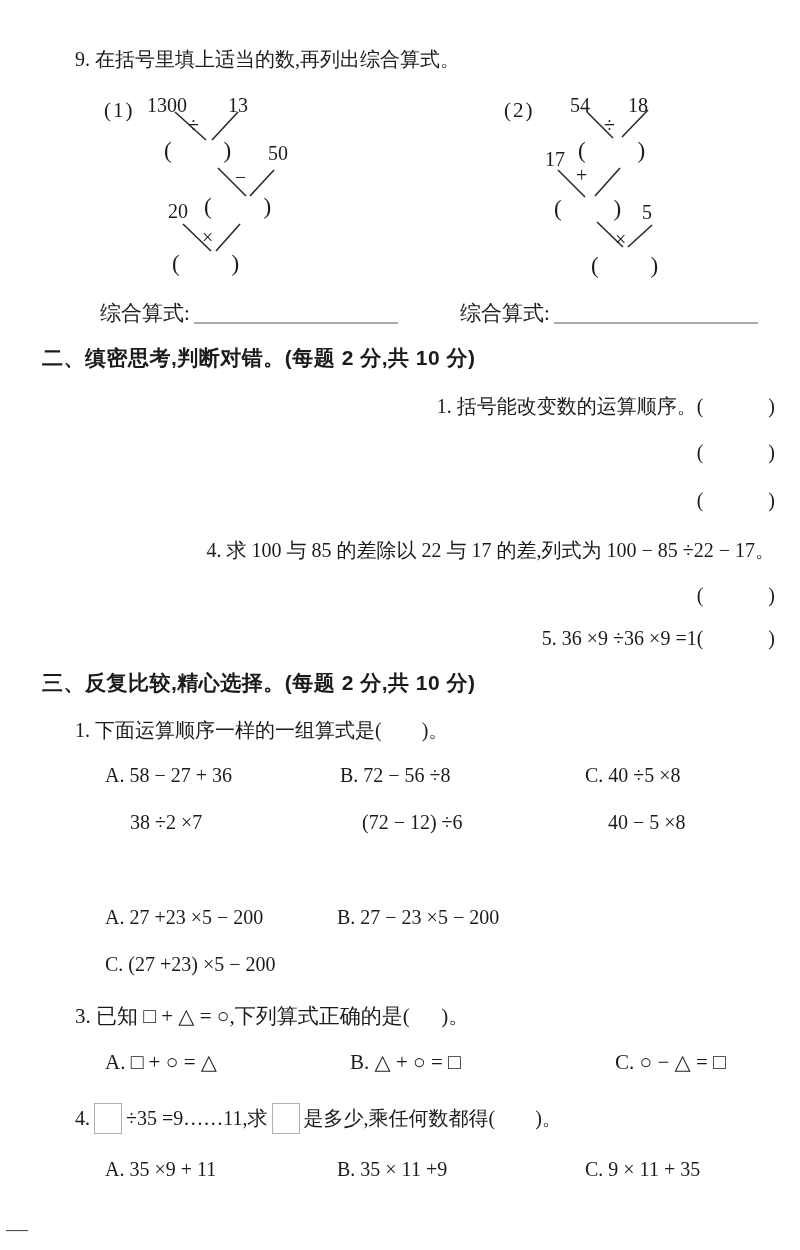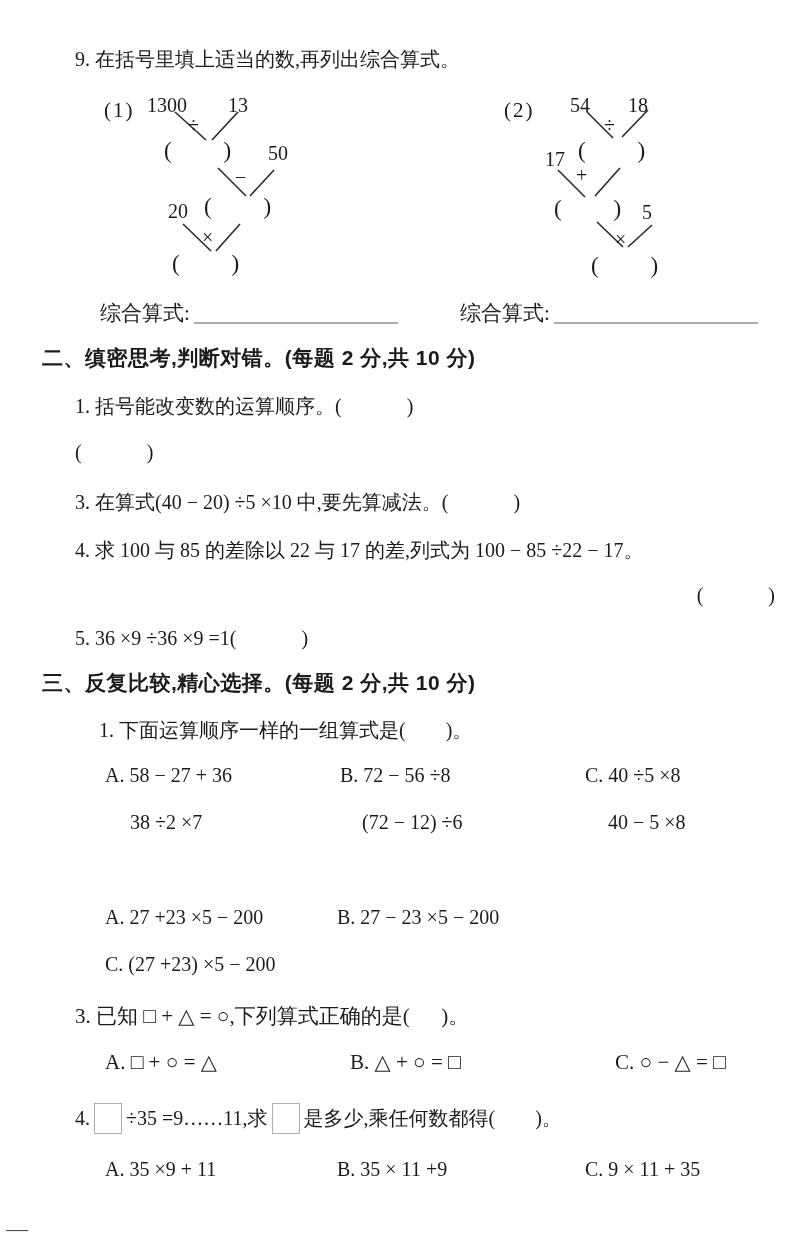--- a/index.html
+++ b/index.html
@@ -8,21 +8,21 @@
     background:#ffffff;color:#1b1b1b;
     font-family:"Liberation Serif","DejaVu Serif",serif;
     font-size:20px;overflow:hidden;
   }
   .abs{position:absolute;}
   .txt{white-space:pre-wrap;}
   .heading{
     font-family:"Liberation Sans","DejaVu Sans",sans-serif;
     font-weight:700;font-size:21px;letter-spacing:0.5px;white-space:pre-wrap;
   }
-  .row{position:absolute;left:75px;right:25px;display:flex;justify-content:flex-start;align-items:baseline;}
+  .row{position:absolute;left:75px;right:25px;display:flex;justify-content:flex-end;align-items:baseline;}
   .bracket{white-space:pre;}
   .tree{position:absolute;width:220px;height:205px;}
   .tree svg{position:absolute;left:0;top:0;pointer-events:none;}
   .tn{position:absolute;white-space:pre;font-size:20px;}
   .tlabel{font-size:21px;letter-spacing:2px;}
   .tbr{font-size:23px;white-space:pre;}
   .ansline{position:absolute;display:flex;align-items:flex-end;}
   .ansline .lbl{font-size:21px;white-space:pre;}
   .ansline .line{width:204px;height:1px;border-bottom:2px solid #a9a9a9;margin:0 0 3px 4px;}
   .optrow{position:absolute;left:0;top:0;width:800px;}
@@ -102,37 +102,36 @@
   <div class="abs heading" style="left:42px;top:344px;">二、缜密思考,判断对错。(每题 2 分,共 10 分)</div>
 
   <div class="row" style="top:393px;">
     <span class="txt">1. 括号能改变数的运算顺序。</span>
     <span class="bracket">(             )</span>
   </div>
   <div class="row" style="top:441px;">
     <span class="bracket">(             )</span>
   </div>
   <div class="row" style="top:489px;">
-    <span class="txt">3. 在算式(40 − 20) ÷5 ×10 中,要先算减法。</span>
     <span class="bracket">(             )</span>
   </div>
   <div class="row" style="top:537px;">
     <span class="txt">4. 求 100 与 85 的差除以 22 与 17 的差,列式为 100 − 85 ÷22 − 17。</span>
   </div>
   <div class="row" style="top:584px;justify-content:flex-end;">
     <span class="bracket">(             )</span>
   </div>
   <div class="row" style="top:627px;">
     <span class="txt">5. 36 ×9 ÷36 ×9 =1</span>
     <span class="bracket">(             )</span>
   </div>
 
   <div class="abs heading" style="left:42px;top:669px;">三、反复比较,精心选择。(每题 2 分,共 10 分)</div>
 
-  <div class="abs txt" style="left:75px;top:717px;margin-left:24px;">1. 下面运算顺序一样的一组算式是(        )。</div>
+  <div class="abs txt" style="left:75px;top:717px;">1. 下面运算顺序一样的一组算式是(        )。</div>
   <div class="optrow" style="top:764px;">
     <span class="opt" style="left:105px;">A. 58 − 27 + 36</span>
     <span class="opt" style="left:340px;">B. 72 − 56 ÷8</span>
     <span class="opt" style="left:585px;">C. 40 ÷5 ×8</span>
   </div>
   <div class="optrow" style="top:811px;">
     <span class="opt" style="left:130px;">38 ÷2 ×7</span>
     <span class="opt" style="left:362px;">(72 − 12) ÷6</span>
     <span class="opt" style="left:608px;">40 − 5 ×8</span>
   </div>

